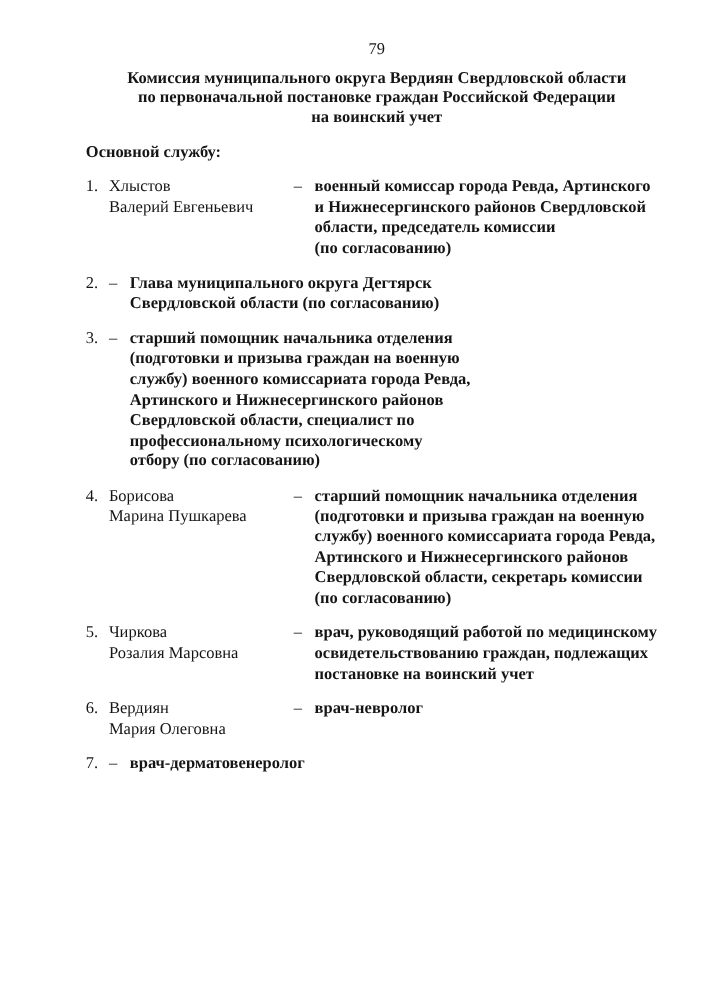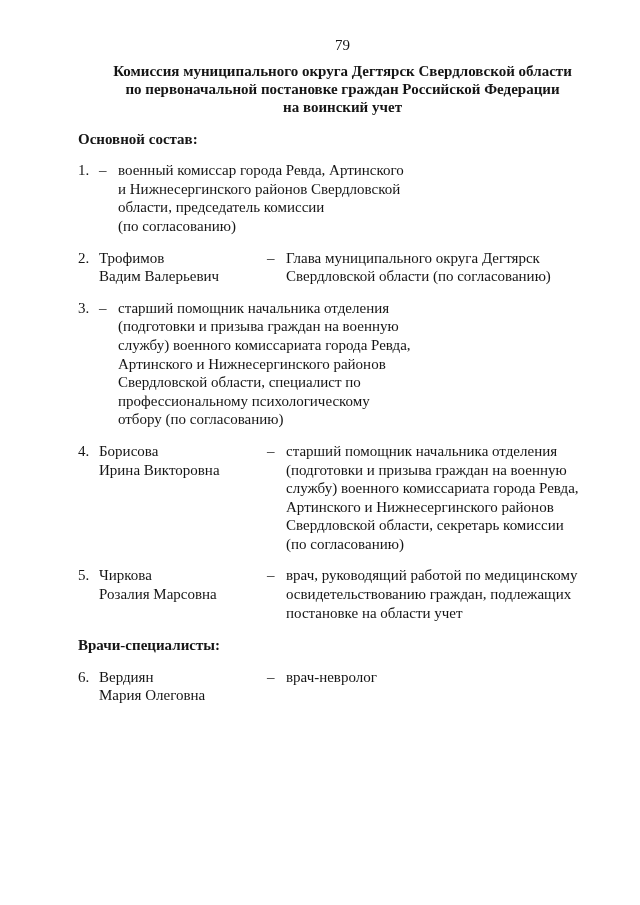--- a/index.html
+++ b/index.html
@@ -25,110 +25,110 @@
   }
   .section-header {
     font-weight: 700;
     margin-top: 14px;
     margin-bottom: 3px;
   }
   .member-row { display: flex; margin-top: 13px; }
   .member-num { width: 21px; flex: 0 0 21px; }
   .member-name { width: 168px; flex: 0 0 168px; white-space: pre-line; }
   .member-dash { width: 19px; flex: 0 0 19px; }
-  .member-role { flex: 1 1 auto; white-space: pre-line; }
+  .member-role { flex: 1 1 auto; white-space: pre-line; font-weight: bold; }
   .scan-artifact {
     position: absolute;
     left: 603px;
     top: 859px;
     width: 5px;
     height: 2px;
     background: #9a9a9a;
   }
 </style>
 </head>
 <body>
 
 <div class="page">
   <div class="content">
 
     <div class="page-number">79</div>
 
-    <div class="doc-title">Комиссия муниципального округа Дегтярск Свердловской области
+    <div class="doc-title">Комиссия муниципального округа Вердиян Свердловской области
 по первоначальной постановке граждан Российской Федерации
 на воинский учет</div>
 
-    <div class="section-header">Основной состав:</div>
+    <div class="section-header">Основной службу:</div>
 
     <div class="member-row">
       <span class="member-num">1.</span>
+      <span class="member-name">Хлыстов
+Валерий Евгеньевич</span>
       <span class="member-dash">–</span>
       <span class="member-role">военный комиссар города Ревда, Артинского
 и Нижнесергинского районов Свердловской
 области, председатель комиссии
 (по согласованию)</span>
     </div>
 
     <div class="member-row">
       <span class="member-num">2.</span>
-      <span class="member-name">Трофимов
-Вадим Валерьевич</span>
       <span class="member-dash">–</span>
       <span class="member-role">Глава муниципального округа Дегтярск
 Свердловской области (по согласованию)</span>
     </div>
 
     <div class="member-row">
       <span class="member-num">3.</span>
       <span class="member-dash">–</span>
       <span class="member-role">старший помощник начальника отделения
 (подготовки и призыва граждан на военную
 службу) военного комиссариата города Ревда,
 Артинского и Нижнесергинского районов
 Свердловской области, специалист по
 профессиональному психологическому
 отбору (по согласованию)</span>
     </div>
 
     <div class="member-row">
       <span class="member-num">4.</span>
       <span class="member-name">Борисова
-Ирина Викторовна</span>
+Марина Пушкарева</span>
       <span class="member-dash">–</span>
       <span class="member-role">старший помощник начальника отделения
 (подготовки и призыва граждан на военную
 службу) военного комиссариата города Ревда,
 Артинского и Нижнесергинского районов
 Свердловской области, секретарь комиссии
 (по согласованию)</span>
     </div>
 
     <div class="member-row">
       <span class="member-num">5.</span>
       <span class="member-name">Чиркова
 Розалия Марсовна</span>
       <span class="member-dash">–</span>
       <span class="member-role">врач, руководящий работой по медицинскому
 освидетельствованию граждан, подлежащих
-постановке на области учет</span>
+постановке на воинский учет</span>
     </div>
 
-    <div class="section-header">Врачи-специалисты:</div>
 
     <div class="member-row">
       <span class="member-num">6.</span>
       <span class="member-name">Вердиян
 Мария Олеговна</span>
       <span class="member-dash">–</span>
       <span class="member-role">врач-невролог</span>
     </div>
 
     <div class="member-row">
       <span class="member-num">7.</span>
       <span class="member-dash">–</span>
+      <span class="member-role">врач-дерматовенеролог</span>
     </div>
 
     <div class="member-row">
       <span class="member-num">8.</span>
       <span class="member-dash">–</span>
       <span class="member-role">врач-офтальмолог</span>
     </div>
 
   </div>
 

